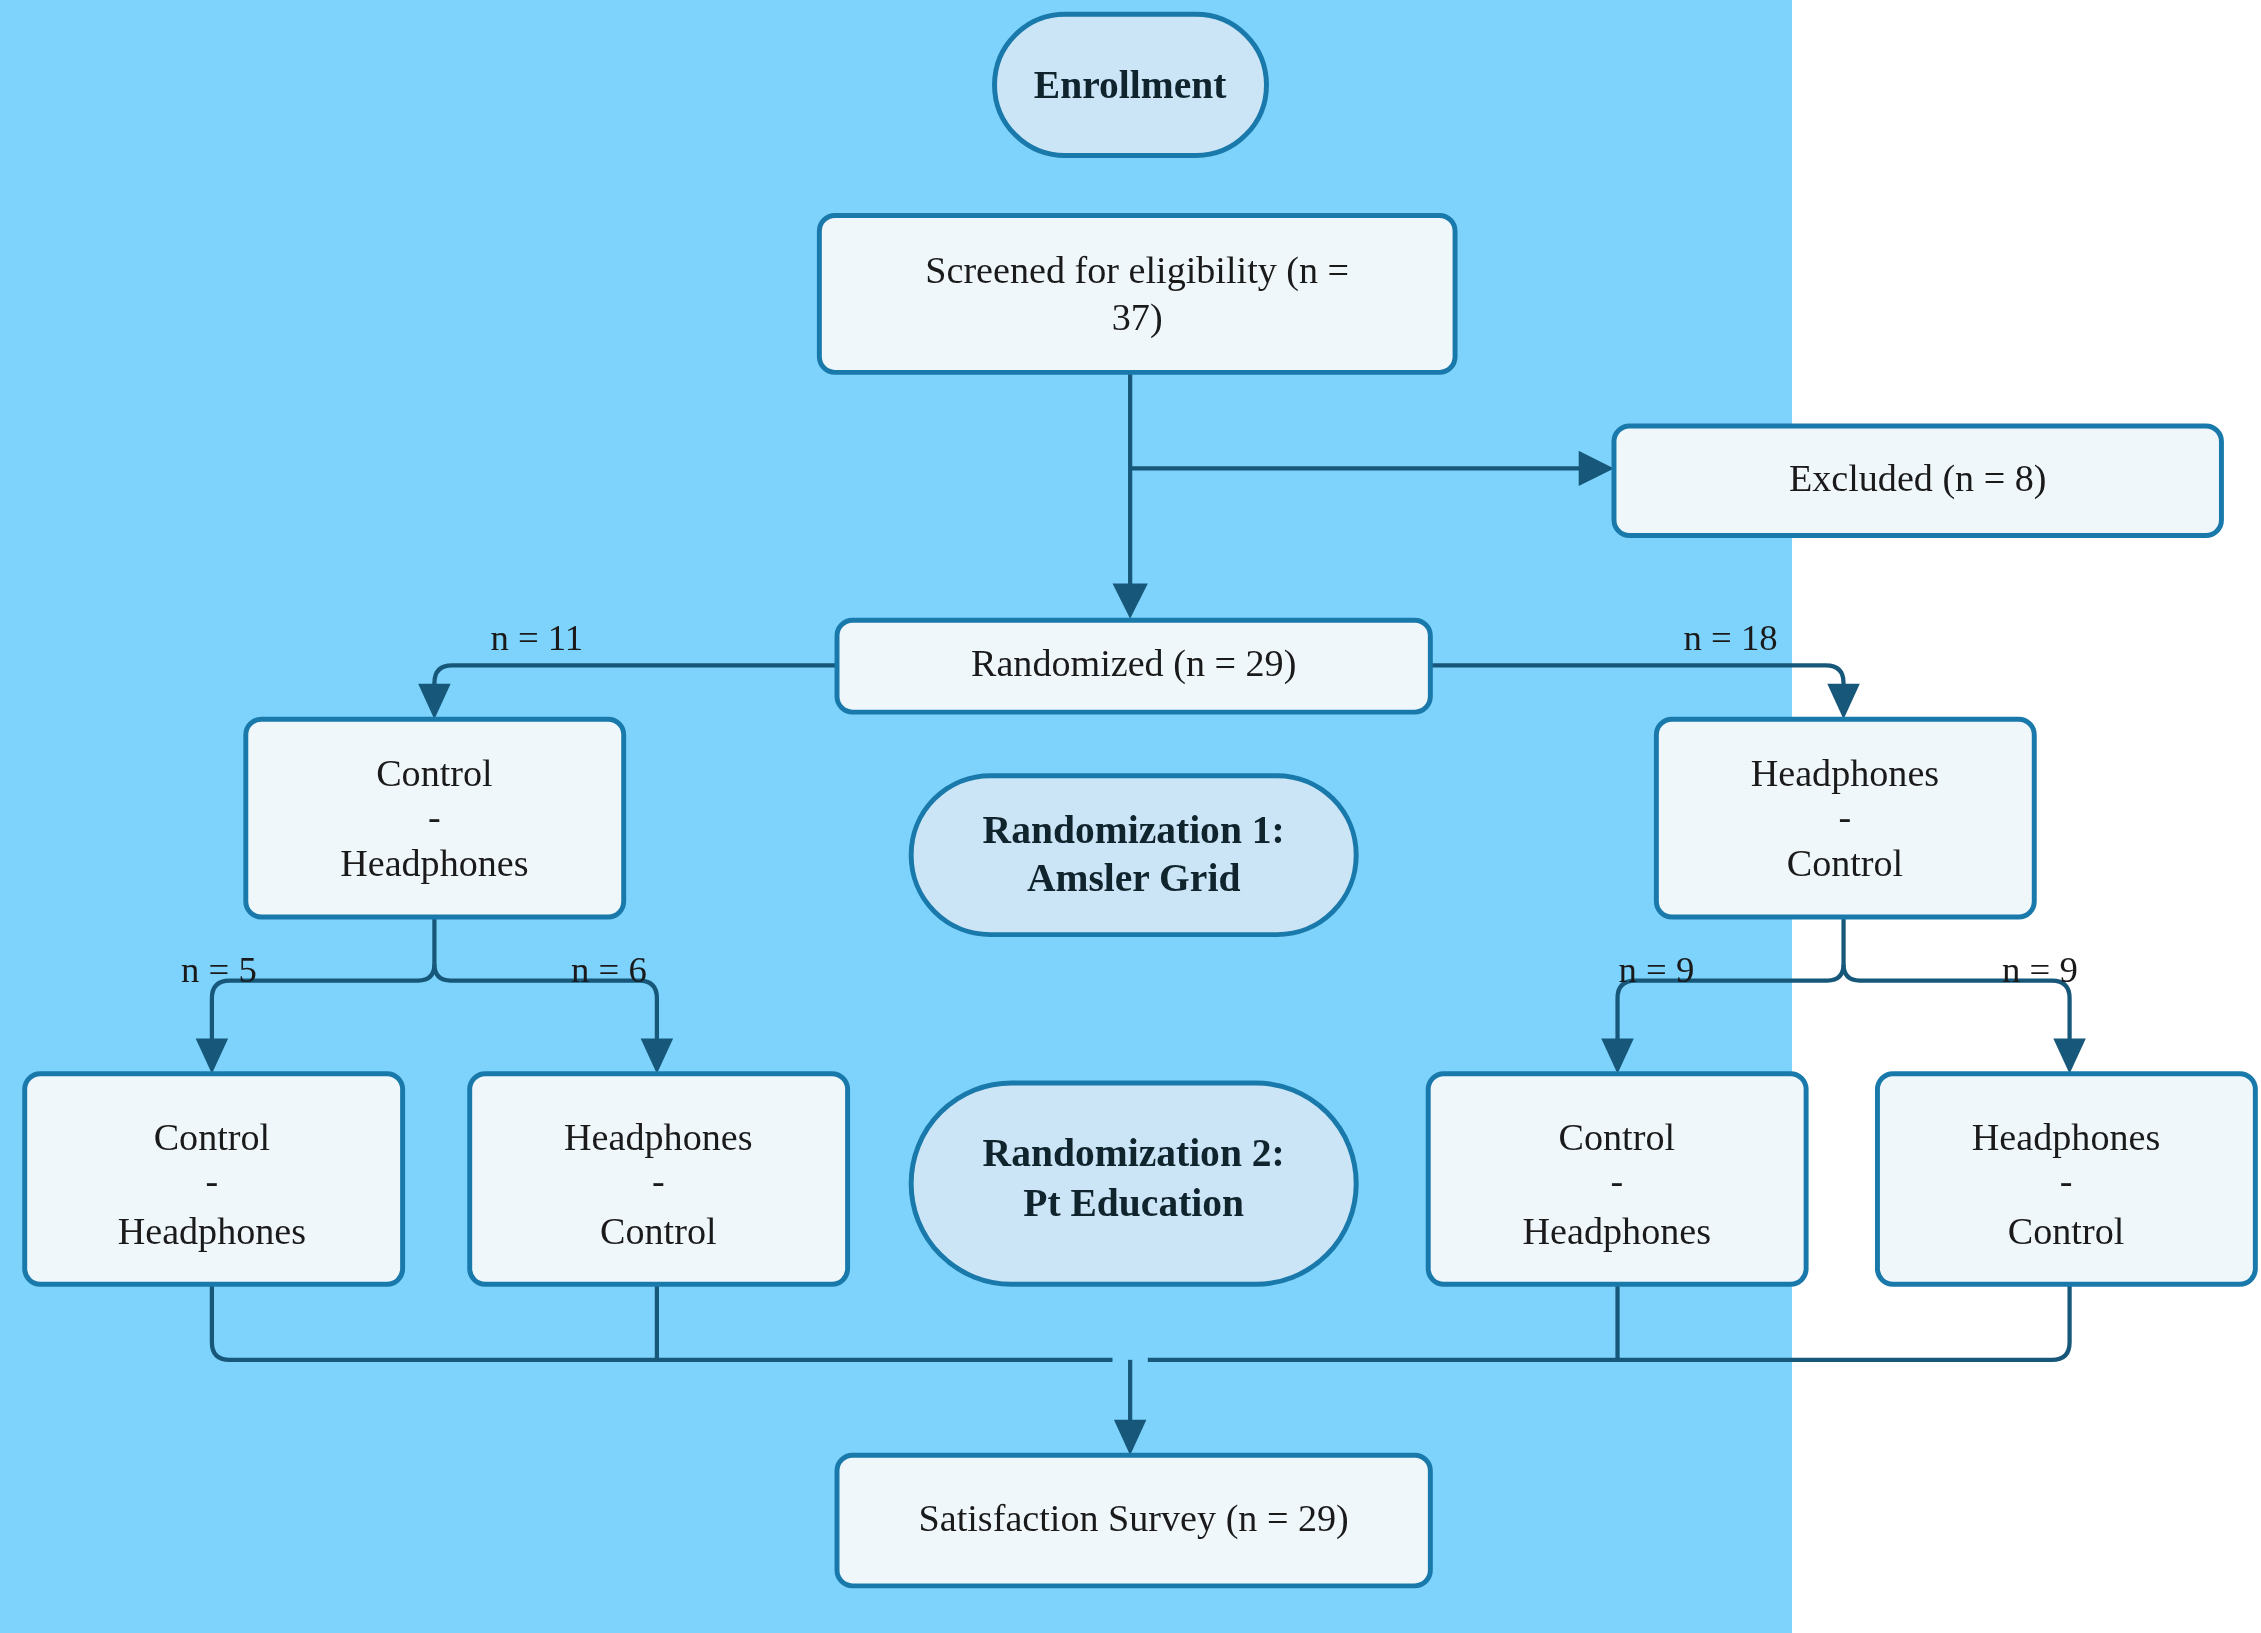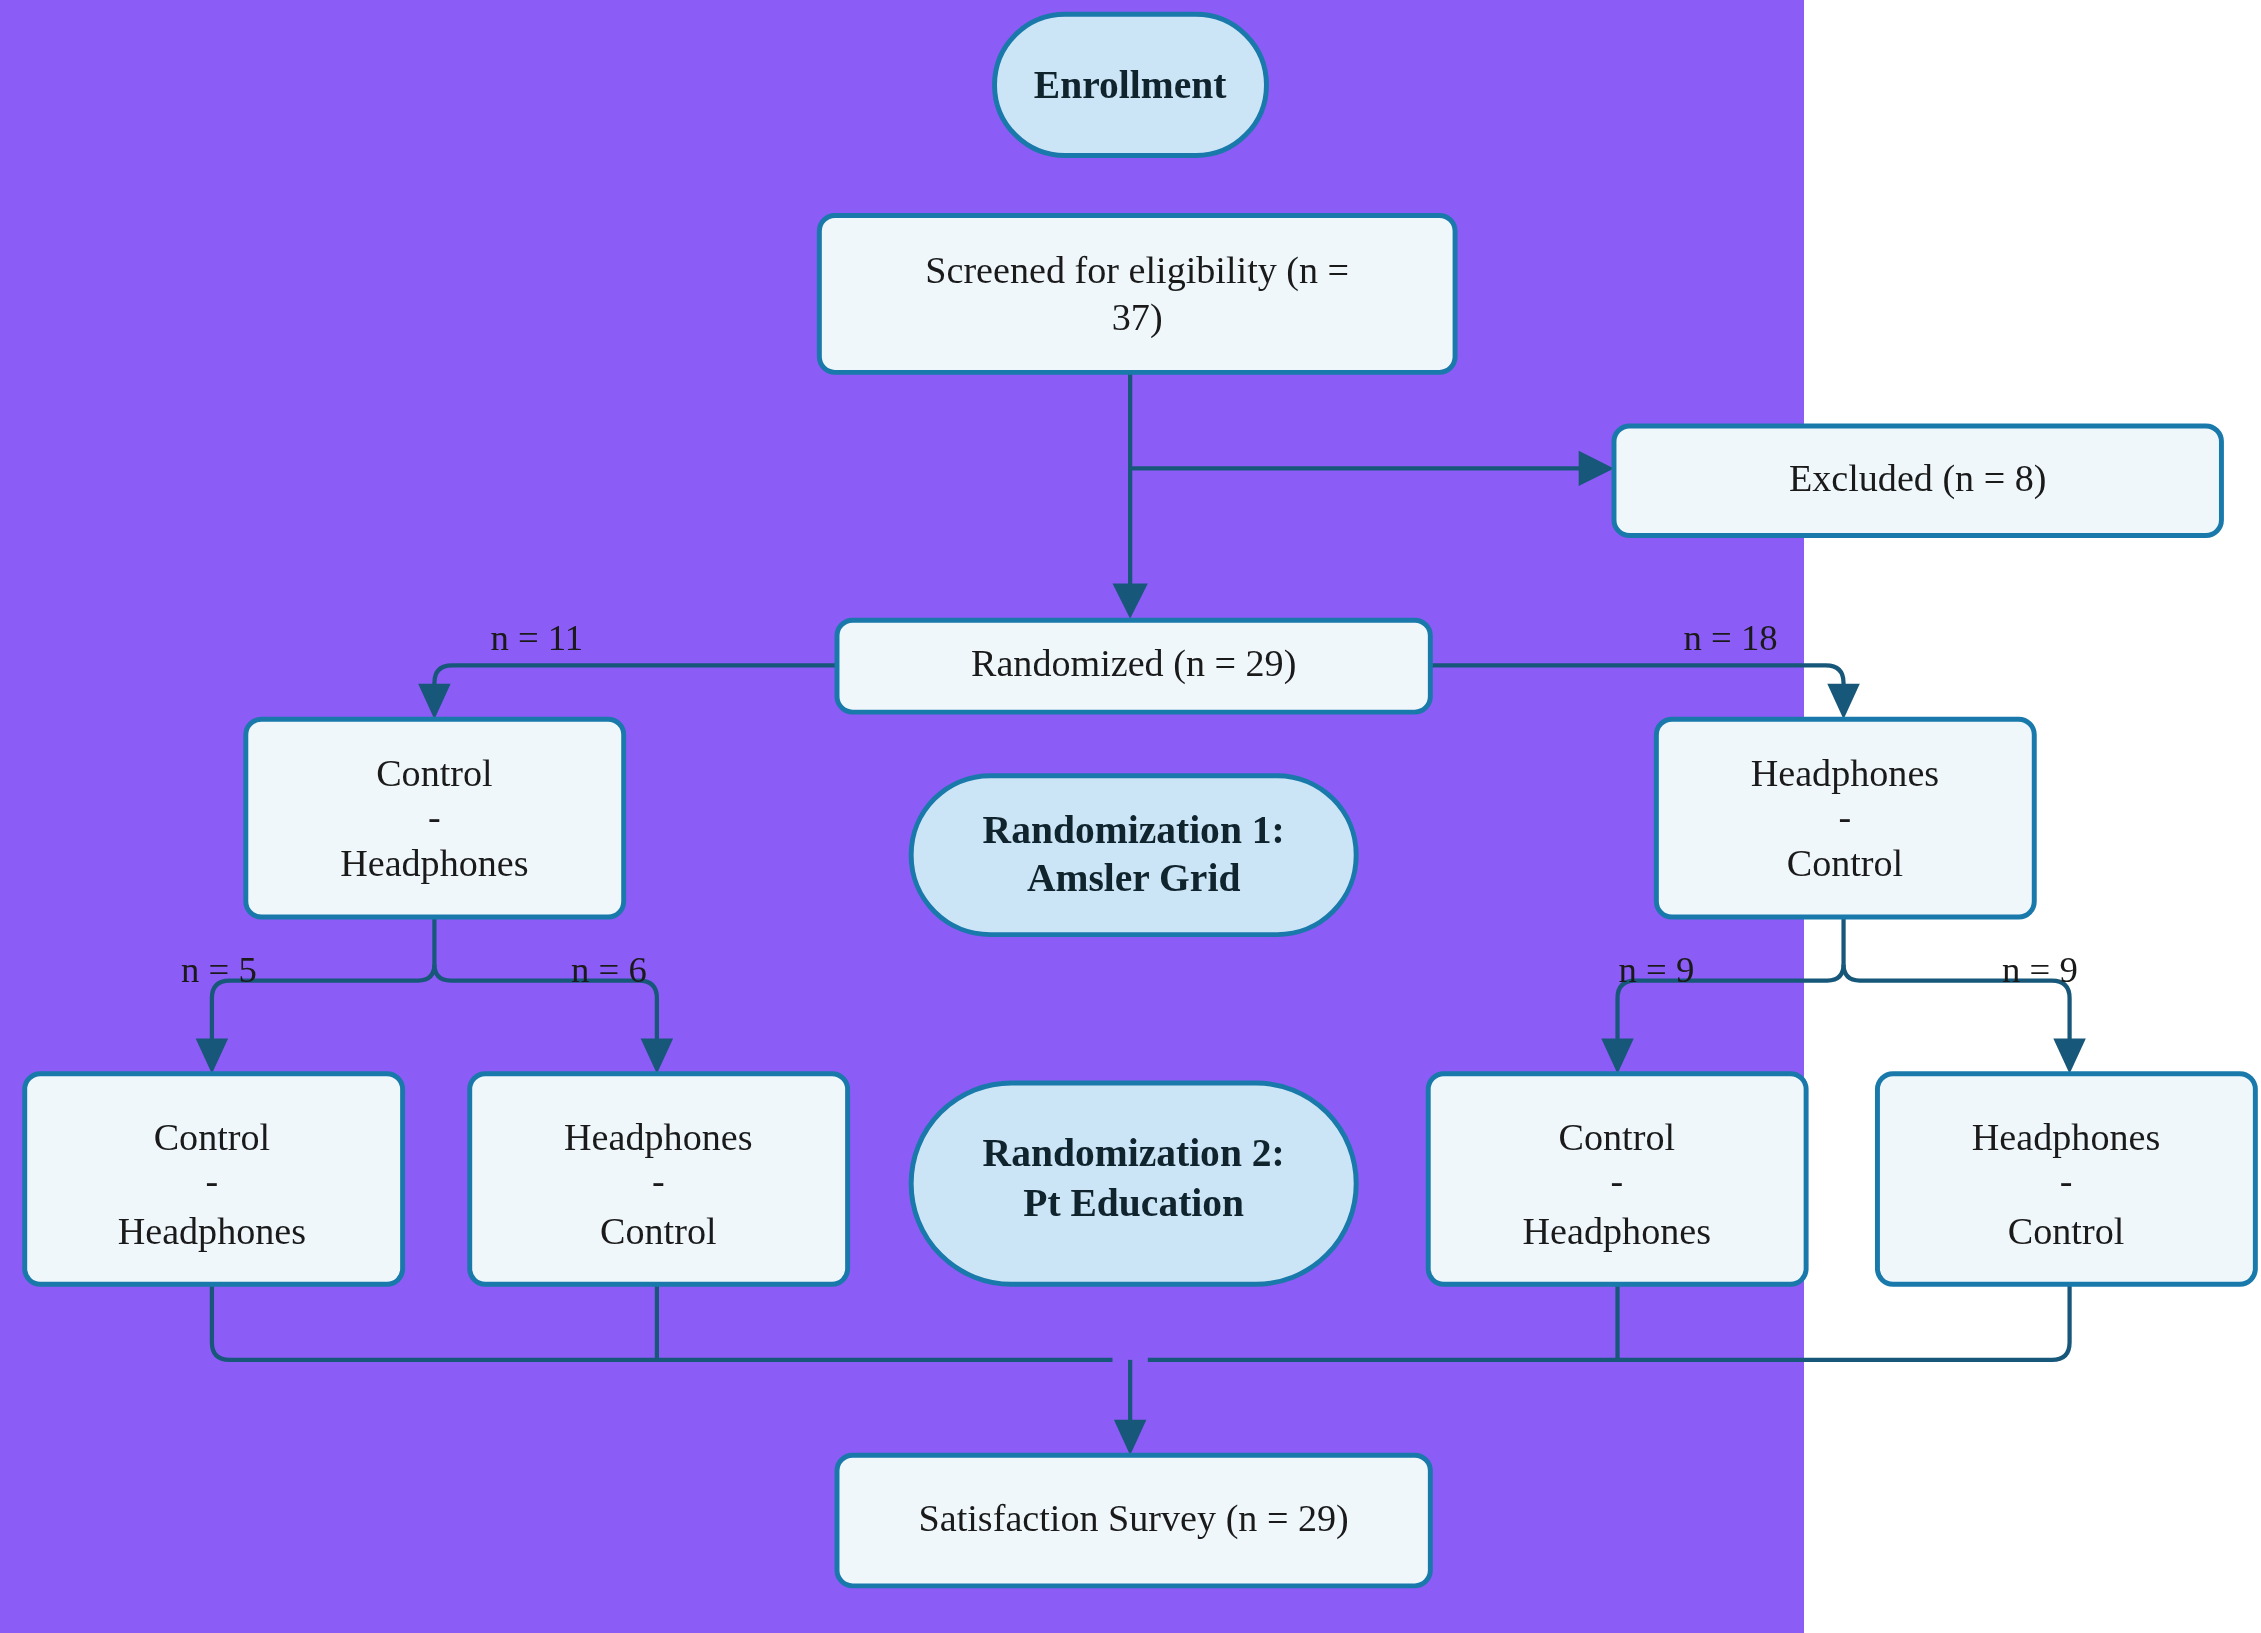--- a/index.html
+++ b/index.html
@@ -10,22 +10,21 @@
   body {
     width: 2261px;
     height: 1634px;
     font-family: "Liberation Serif", "DejaVu Serif", serif;
     overflow: hidden;
   }
   #flow-root {
     position: relative;
     width: 1792px;
     height: 1634px;
-    background: #8b5cf6;
-    padding-left: 12px;
+    background: #7dd3fc;
   }
   svg#flow-svg {
     position: absolute;
     top: 0;
     left: 0;
     width: 2261px;
     height: 1634px;
     display: block;
   }
   .node-rect {

